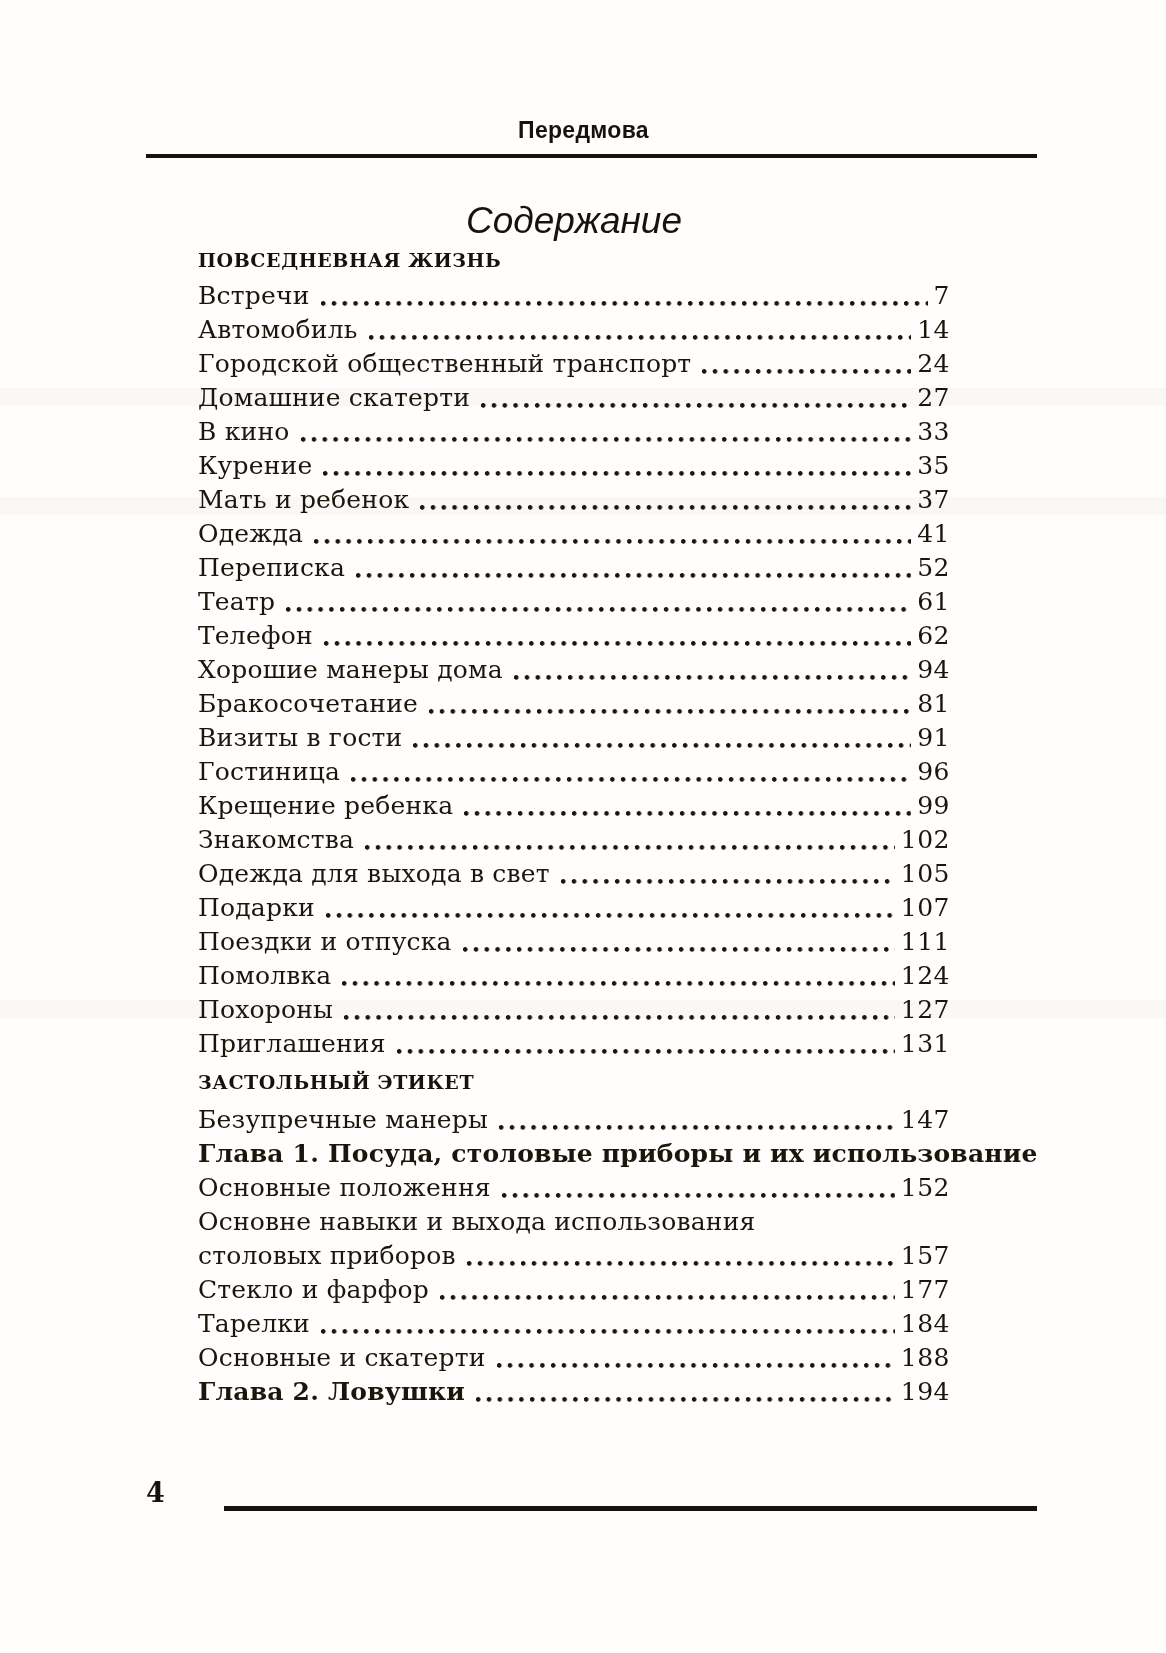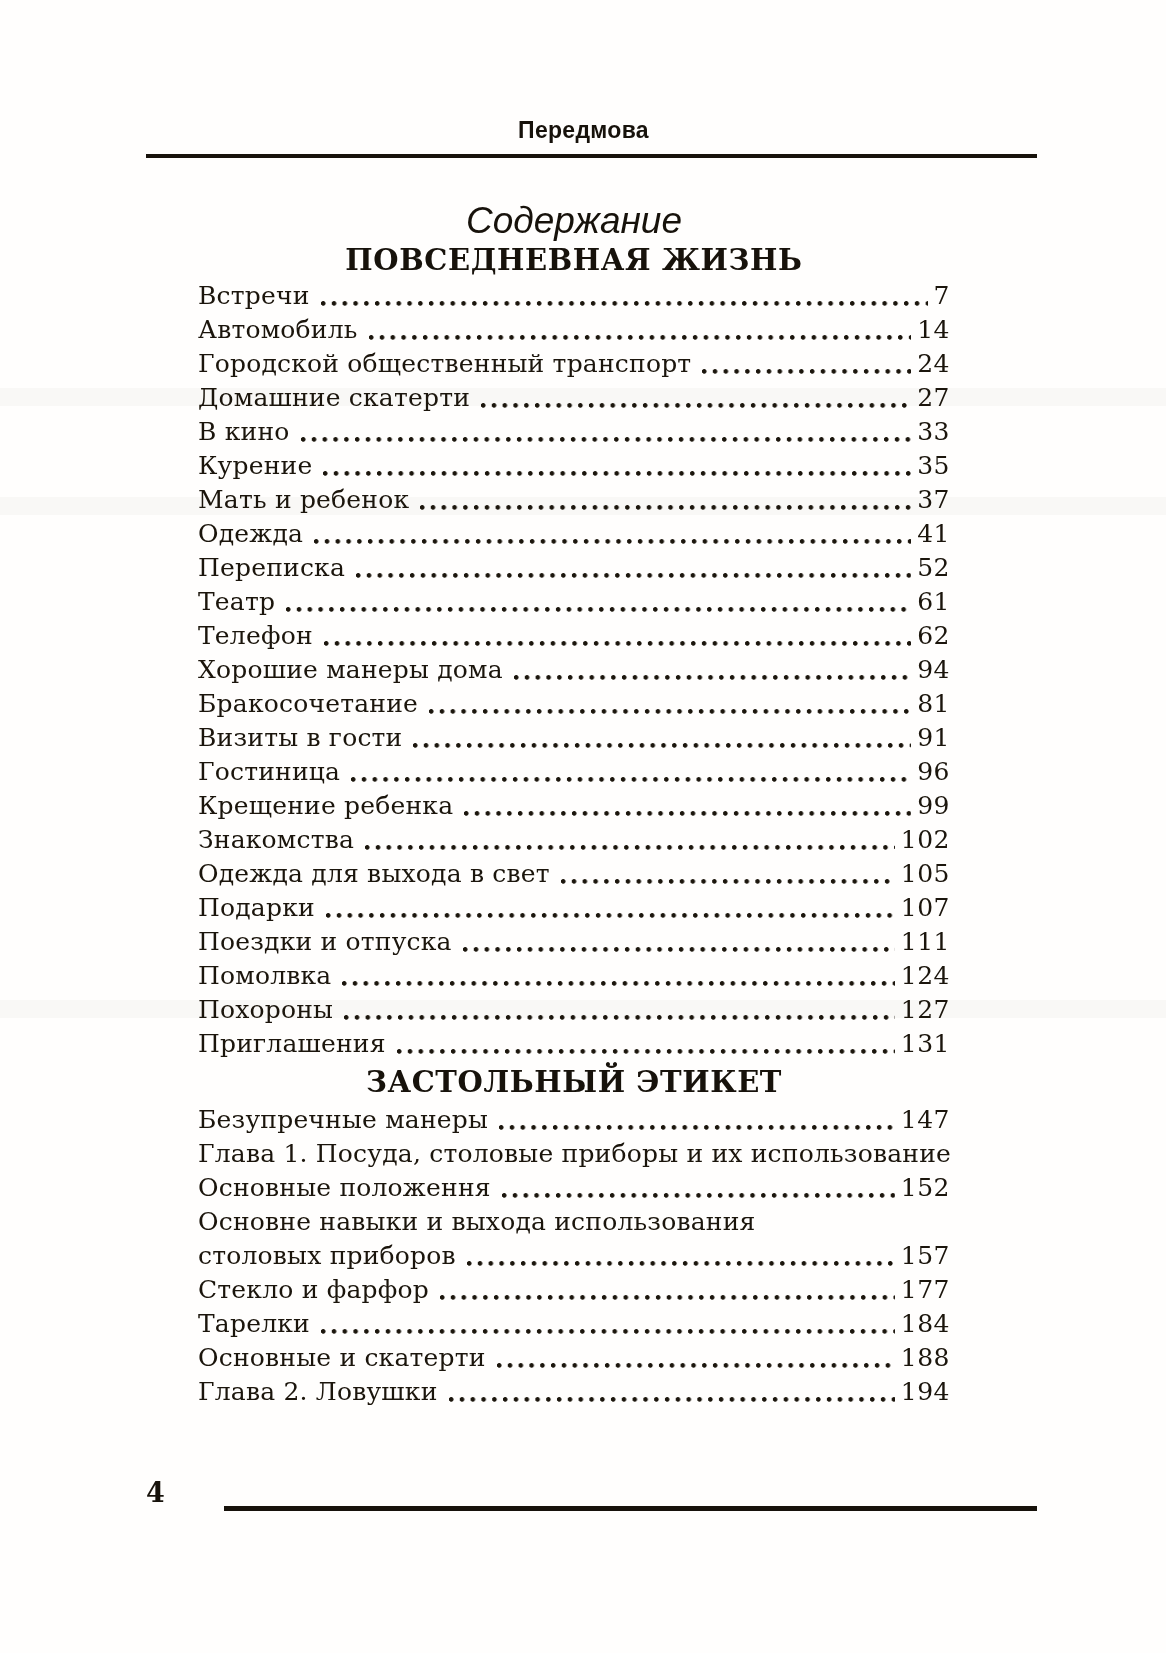--- a/index.html
+++ b/index.html
@@ -31,37 +31,37 @@
   .content { position:absolute; left:198px; top:177px; width:752px;margin-top:24px; }
 
   .doc-title {
     text-align:center;
     font-family:"Liberation Sans", sans-serif;
     font-style:italic;
     font-size:37px; line-height:40px; height:40px;
     color:#17120b;
   }
   .sec-head {
-    text-align:center;
+    text-align:left;
     font-weight:bold;
-    font-size:29px; line-height:42px; height:42px;
+    font-size:19px; line-height:42px; height:42px;
     letter-spacing:0.6px;
     white-space:nowrap;
     color:#17120b;
   }
   .sec-head.first { line-height:38px; height:38px; }
 
   .row {
     display:flex; align-items:flex-end;
     height:34px; line-height:34px;
     font-size:25px;
     white-space:nowrap;
   }
   .row .t { flex:0 0 auto; letter-spacing:0.2px; }
-  .row.bold .t { font-weight:normal; }
+  .row.bold .t { font-weight:bold; }
   .leader {
     flex:1 1 auto;
     align-self:flex-end;
     height:5px;
     margin:0 6px 7px 11px;
     background-image:radial-gradient(circle at 2.2px 2.4px, #1b150c 1.9px, transparent 2.7px);
     background-size:10.8px 5px;
     background-repeat:repeat-x;
     background-position:left bottom;
   }

